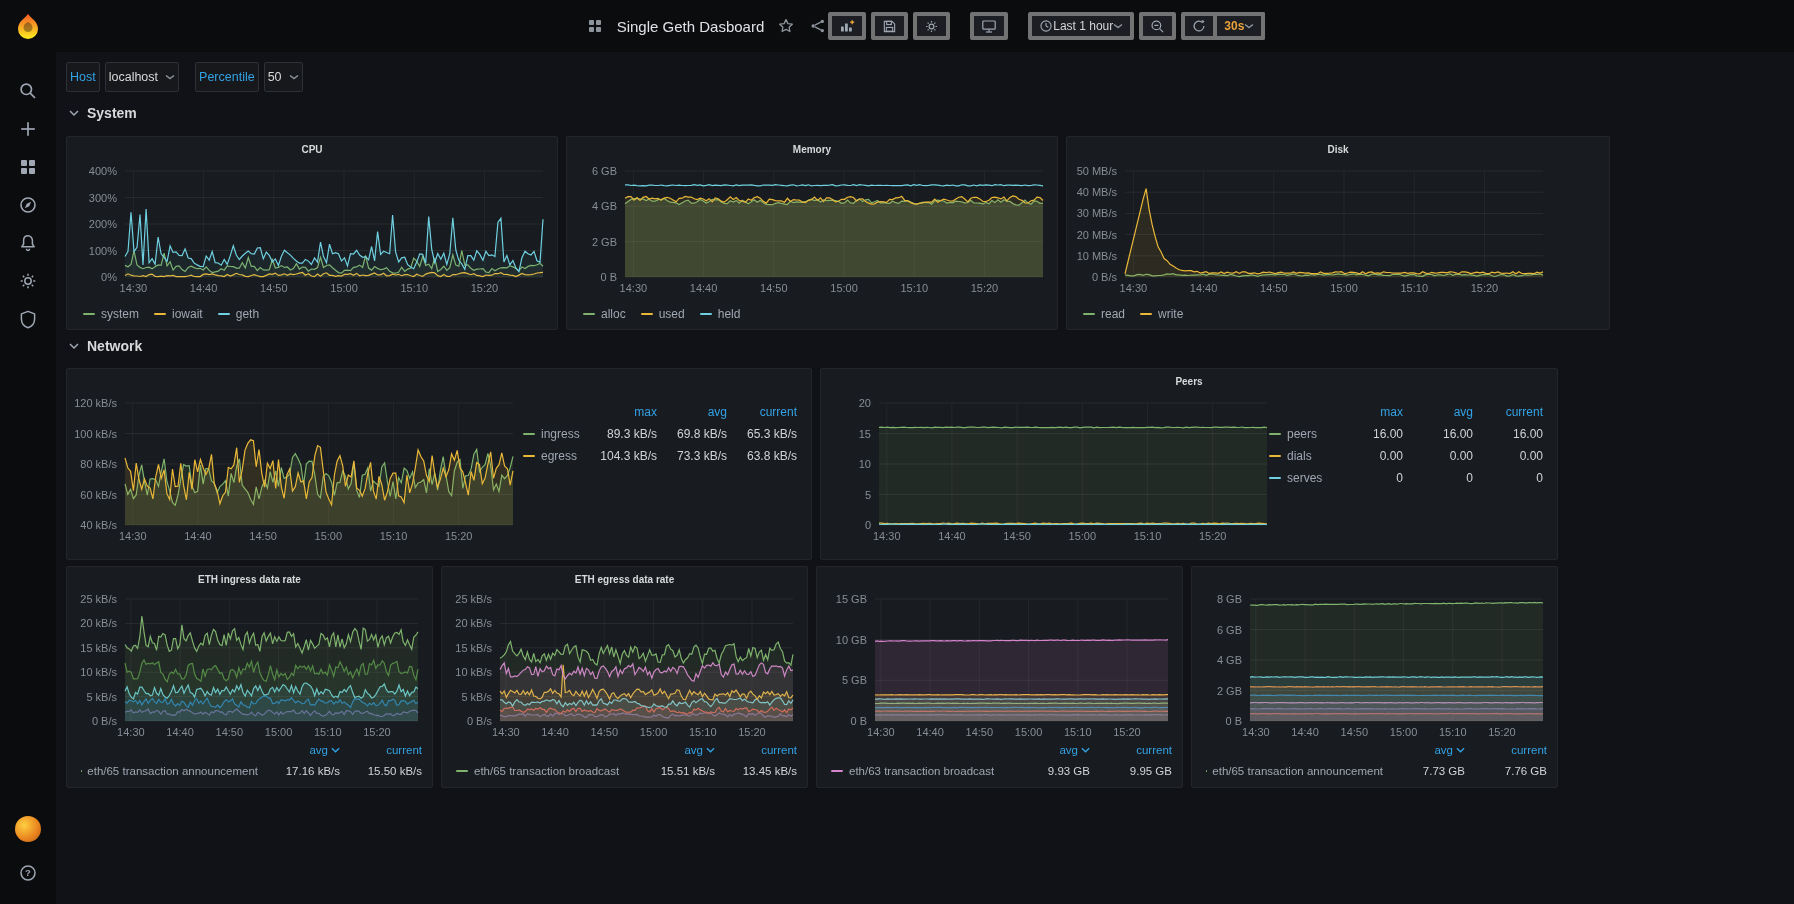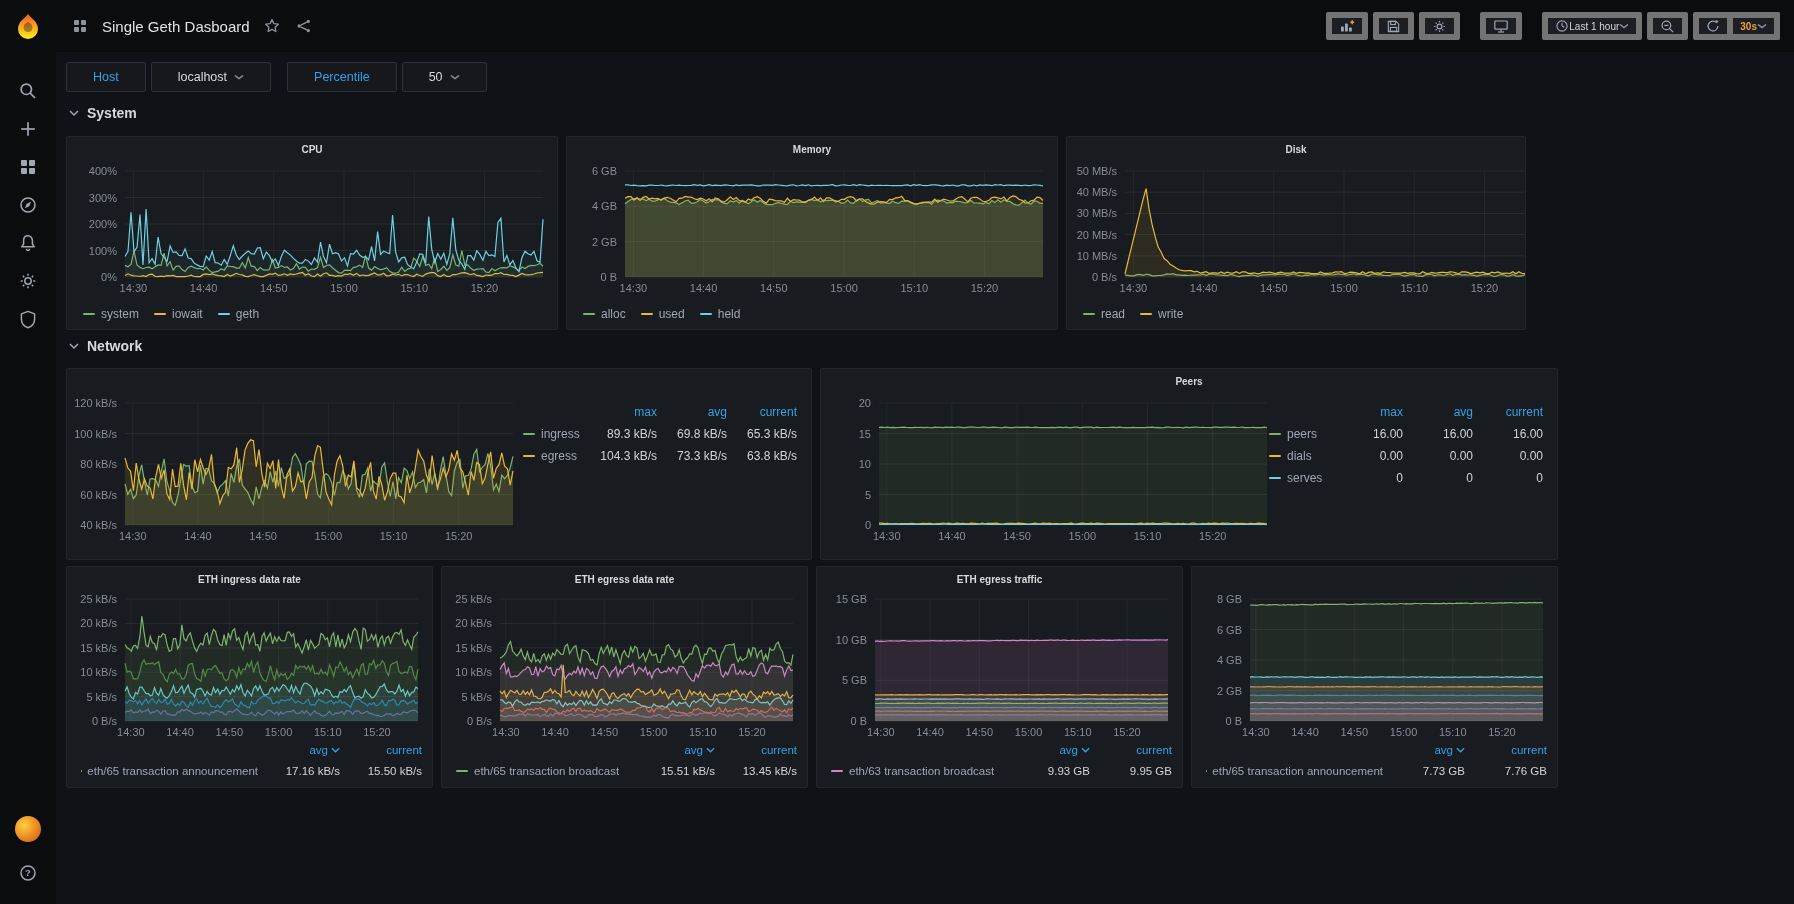--- a/index.html
+++ b/index.html
@@ -14,38 +14,38 @@
            display:flex;flex-direction:column;align-items:center;padding-top:10px;z-index:20}
   .logo{width:34px;height:34px;margin-bottom:30px;display:flex;align-items:center;justify-content:center}
   .side-icons{display:flex;flex-direction:column;align-items:center;gap:4px}
   .sbtn{width:40px;height:34px;display:flex;align-items:center;justify-content:center;color:#9fa7b3;border-radius:2px}
   .side-bottom{margin-top:auto;margin-bottom:14px;display:flex;flex-direction:column;align-items:center;gap:10px}
   .avatar{width:26px;height:26px;border-radius:50%;
           background:radial-gradient(circle at 35% 35%,#ffcf40,#e8821e 60%,#a85b12)}
 
   
   .topnav{position:absolute;left:56px;top:0;right:0;height:52px;background:#0b0c0e;
-          display:flex;align-items:center;justify-content:space-between;padding:0 14px;z-index:10}
+          display:flex;align-items:center;justify-content:center;padding:0 14px;z-index:10}
   .nav-left{display:flex;align-items:center;gap:12px}
   .db-title{font-size:15px;color:#e0e2e5}
   .iconbtn{color:#8e949c;display:flex;align-items:center;justify-content:center;padding:2px}
   .nav-right{display:flex;align-items:center;gap:5px}
-  .nbtn{height:28px;min-width:30px;padding:0 7px;background:#1c1e23;border:6px solid #737373;border-radius:2px;
-        display:flex;align-items:center;justify-content:center;color:#9fa7b3;font-size:10px}
+  .nbtn{height:28px;min-width:30px;padding:0 7px;background:#1c1e23;border:4px solid #737373;border-radius:2px;
+        display:flex;align-items:center;justify-content:center;color:#9fa7b3;font-size:12px}
   .nbtn .txt{color:#d3d5d9}
   .sep{width:10px}
   .grp{display:flex}
   .grp .nbtn:first-child{border-radius:2px 0 0 2px}
   .grp .nbtn:last-child{border-left:none;border-radius:0 2px 2px 0}
   .interval{color:var(--accent_orange,#e9a13b);font-weight:600}
 
   
   .submenu{position:absolute;left:66px;top:62px;display:flex;gap:16px;z-index:5}
   .var-group{display:flex;gap:5px}
-  .varbox{height:30px;padding:0 26px;background:#16181c;border:1px solid #2c3037;border-radius:2px;
+  .varbox{height:30px;padding:0 3px;background:#16181c;border:1px solid #2c3037;border-radius:2px;
           display:flex;align-items:center;gap:7px;font-size:12.5px}
   .var-label{color:var(--accent_blue,#33a2e5)}
   .var-value{color:#d8d9da}
 
   
   .row-head{position:absolute;display:flex;align-items:center;gap:7px;font-weight:700;font-size:14px;color:#d8d9da}
 
   
   .panel{position:absolute;background:#181b1f;border:1px solid #23252b;border-radius:2px;overflow:hidden}
   .p-title{height:26px;line-height:26px;text-align:center;font-size:10px;font-weight:600;color:#d8d9da}
@@ -354,21 +354,21 @@
         <path d="M 56.0 33.2 L 59.0 31.7 L 62.0 31.5 L 65.0 35.2 L 68.0 32.6 L 71.0 35.4 L 74.0 32.4 L 77.1 31.5 L 80.1 34.0 L 83.1 33.1 L 86.1 33.9 L 89.1 33.3 L 92.1 35.2 L 95.1 33.1 L 98.1 32.3 L 101.1 33.3 L 104.1 34.9 L 107.1 36.8 L 110.1 33.4 L 113.1 33.2 L 116.1 31.5 L 119.2 32.2 L 122.2 32.0 L 125.2 33.8 L 128.2 34.6 L 131.2 33.2 L 134.2 34.0 L 137.2 35.8 L 140.2 33.7 L 143.2 36.9 L 146.2 32.9 L 149.2 33.7 L 152.2 36.1 L 155.2 37.1 L 158.2 34.7 L 161.3 31.8 L 164.3 34.5 L 167.3 32.6 L 170.3 35.6 L 173.3 36.1 L 176.3 37.3 L 179.3 34.0 L 182.3 35.2 L 185.3 32.5 L 188.3 31.7 L 191.3 33.2 L 194.3 36.3 L 197.3 38.1 L 200.3 34.1 L 203.4 34.7 L 206.4 35.6 L 209.4 35.9 L 212.4 35.8 L 215.4 37.4 L 218.4 33.3 L 221.4 36.4 L 224.4 34.6 L 227.4 35.0 L 230.4 35.2 L 233.4 36.9 L 236.4 37.7 L 239.4 35.3 L 242.4 34.6 L 245.5 32.1 L 248.5 35.4 L 251.5 32.9 L 254.5 36.6 L 257.5 32.8 L 260.5 32.8 L 263.5 34.5 L 266.5 36.9 L 269.5 36.3 L 272.5 34.3 L 275.5 34.3 L 278.5 32.2 L 281.5 31.7 L 284.5 32.5 L 287.6 36.0 L 290.6 34.0 L 293.6 33.9 L 296.6 36.6 L 299.6 38.1 L 302.6 39.1 L 305.6 38.8 L 308.6 37.1 L 311.6 36.7 L 314.6 36.8 L 317.6 37.4 L 320.6 34.3 L 323.6 34.6 L 326.6 32.9 L 329.7 32.7 L 332.7 31.3 L 335.7 35.4 L 338.7 35.8 L 341.7 37.6 L 344.7 38.8 L 347.7 39.1 L 350.7 38.2 L 353.7 37.8 L 356.7 37.2 L 359.7 37.1 L 362.7 37.1 L 365.7 34.0 L 368.7 37.2 L 371.8 35.5 L 374.8 34.1 L 377.8 35.0 L 380.8 36.0 L 383.8 36.1 L 386.8 34.1 L 389.8 32.2 L 392.8 31.6 L 395.8 34.0 L 398.8 36.9 L 401.8 33.3 L 404.8 32.3 L 407.8 32.4 L 410.8 33.9 L 413.9 36.4 L 416.9 36.5 L 419.9 35.2 L 422.9 32.5 L 425.9 32.2 L 428.9 32.8 L 431.9 33.9 L 434.9 32.0 L 437.9 35.9 L 440.9 32.4 L 443.9 30.9 L 446.9 31.6 L 449.9 34.3 L 452.9 35.4 L 456.0 37.8 L 459.0 38.0 L 462.0 35.7 L 465.0 35.1 L 468.0 32.1 L 471.0 32.5 L 474.0 35.5" fill="none" stroke="#EAB839" stroke-width="1.2"></path>
         <path d="M 56.0 19.8 L 59.0 19.8 L 62.0 20.5 L 65.0 20.1 L 68.0 20.7 L 71.0 20.8 L 74.0 20.6 L 77.1 20.8 L 80.1 20.2 L 83.1 20.2 L 86.1 20.5 L 89.1 20.5 L 92.1 20.0 L 95.1 20.7 L 98.1 20.8 L 101.1 20.4 L 104.1 20.0 L 107.1 20.5 L 110.1 20.2 L 113.1 20.5 L 116.1 20.6 L 119.2 20.5 L 122.2 20.4 L 125.2 19.7 L 128.2 20.3 L 131.2 19.9 L 134.2 20.8 L 137.2 20.4 L 140.2 19.7 L 143.2 20.6 L 146.2 20.1 L 149.2 20.4 L 152.2 20.7 L 155.2 19.9 L 158.2 20.1 L 161.3 20.5 L 164.3 20.9 L 167.3 19.9 L 170.3 20.6 L 173.3 20.1 L 176.3 20.1 L 179.3 20.1 L 182.3 19.8 L 185.3 20.4 L 188.3 20.9 L 191.3 20.8 L 194.3 20.0 L 197.3 20.1 L 200.3 20.2 L 203.4 20.3 L 206.4 19.7 L 209.4 20.0 L 212.4 20.3 L 215.4 20.7 L 218.4 20.9 L 221.4 20.2 L 224.4 19.8 L 227.4 20.8 L 230.4 20.5 L 233.4 19.9 L 236.4 20.6 L 239.4 19.8 L 242.4 20.8 L 245.5 20.5 L 248.5 20.3 L 251.5 20.6 L 254.5 20.4 L 257.5 20.4 L 260.5 20.1 L 263.5 19.7 L 266.5 20.9 L 269.5 20.6 L 272.5 20.0 L 275.5 19.8 L 278.5 20.3 L 281.5 20.5 L 284.5 19.7 L 287.6 20.6 L 290.6 19.7 L 293.6 20.0 L 296.6 20.4 L 299.6 20.9 L 302.6 20.2 L 305.6 20.5 L 308.6 20.3 L 311.6 20.4 L 314.6 20.5 L 317.6 20.4 L 320.6 20.5 L 323.6 20.6 L 326.6 20.6 L 329.7 20.5 L 332.7 20.7 L 335.7 20.1 L 338.7 19.9 L 341.7 20.9 L 344.7 19.7 L 347.7 20.3 L 350.7 19.7 L 353.7 20.5 L 356.7 20.6 L 359.7 20.3 L 362.7 19.9 L 365.7 19.9 L 368.7 20.2 L 371.8 20.6 L 374.8 20.8 L 377.8 20.1 L 380.8 20.7 L 383.8 20.0 L 386.8 20.9 L 389.8 20.9 L 392.8 19.8 L 395.8 19.9 L 398.8 20.9 L 401.8 20.9 L 404.8 20.0 L 407.8 20.8 L 410.8 19.9 L 413.9 20.3 L 416.9 19.8 L 419.9 20.1 L 422.9 20.7 L 425.9 19.7 L 428.9 20.0 L 431.9 19.7 L 434.9 20.7 L 437.9 20.2 L 440.9 20.1 L 443.9 20.3 L 446.9 20.1 L 449.9 20.4 L 452.9 20.7 L 456.0 20.0 L 459.0 20.6 L 462.0 20.5 L 465.0 19.9 L 468.0 20.0 L 471.0 20.4 L 474.0 20.9" fill="none" stroke="#6ED0E0" stroke-width="1.2"></path>
       </svg>
     </div>
   <div class="legend-inline">
       <span class="li"><i class="dash" style="background:#7EB26D"></i>alloc</span>
       <span class="li"><i class="dash" style="background:#EAB839"></i>used</span>
       <span class="li"><i class="dash" style="background:#6ED0E0"></i>held</span>
     </div>
 </section>
-<section class="panel p-sys" style="left:1066px;top:136px;width:460px;height:194px">
+<section class="panel p-sys" style="left:1066px;top:136px;width:544px;height:194px">
   <div class="p-title">Disk</div>
   <div class="chart">
       <svg xmlns="http://www.w3.org/2000/svg" width="482" height="132">
         <line x1="56" y1="6" x2="474" y2="6" stroke="rgba(255,255,255,0.07)"></line>
         <text x="48" y="10" text-anchor="end">50 MB/s</text>
         <line x1="56" y1="27.2" x2="474" y2="27.2" stroke="rgba(255,255,255,0.07)"></line>
         <text x="48" y="31.2" text-anchor="end">40 MB/s</text>
         <line x1="56" y1="48.4" x2="474" y2="48.4" stroke="rgba(255,255,255,0.07)"></line>
         <text x="48" y="52.4" text-anchor="end">30 MB/s</text>
         <line x1="56" y1="69.6" x2="474" y2="69.6" stroke="rgba(255,255,255,0.07)"></line>
@@ -619,21 +619,20 @@
         <span class="lv lhead">current</span>
       </div>
       <div class="lrow">
         <span class="lname"><i class="dash" style="background:#7EB26D"></i>eth/65 transaction broadcast</span>
         <span class="lv">15.51 kB/s</span>
         <span class="lv">13.45 kB/s</span>
       </div>
     </div>
 </section>
 <section class="panel p-eth" style="left:816px;top:566px;width:367px;height:222px">
-  <div class="p-title">ETH egress traffic</div>
   <div class="chart">
       <svg xmlns="http://www.w3.org/2000/svg" width="357" height="148">
         <line x1="56" y1="6" x2="349" y2="6" stroke="rgba(255,255,255,0.07)"></line>
         <text x="48" y="10" text-anchor="end">15 GB</text>
         <line x1="56" y1="46.666666666666664" x2="349" y2="46.666666666666664" stroke="rgba(255,255,255,0.07)"></line>
         <text x="48" y="50.666666666666664" text-anchor="end">10 GB</text>
         <line x1="56" y1="87.33333333333333" x2="349" y2="87.33333333333333" stroke="rgba(255,255,255,0.07)"></line>
         <text x="48" y="91.33333333333333" text-anchor="end">5 GB</text>
         <line x1="56" y1="128" x2="349" y2="128" stroke="rgba(255,255,255,0.07)"></line>
         <text x="48" y="132" text-anchor="end">0 B</text>

